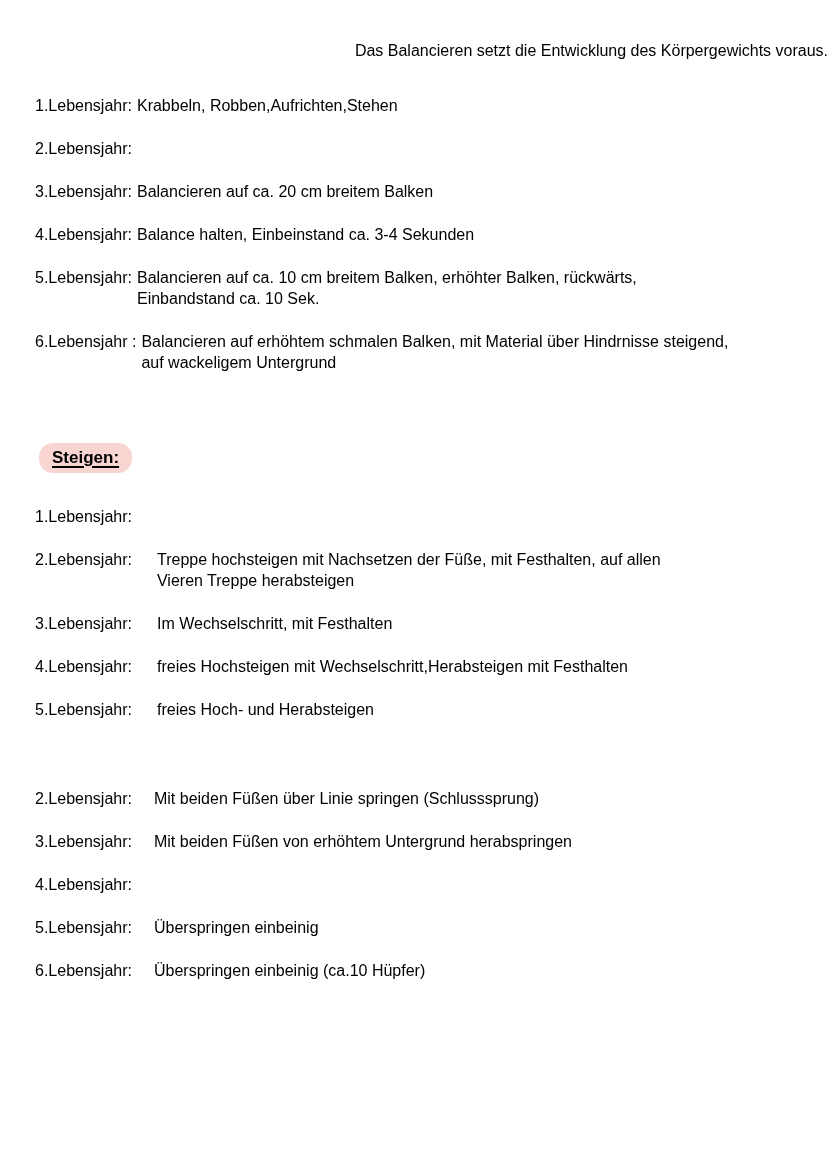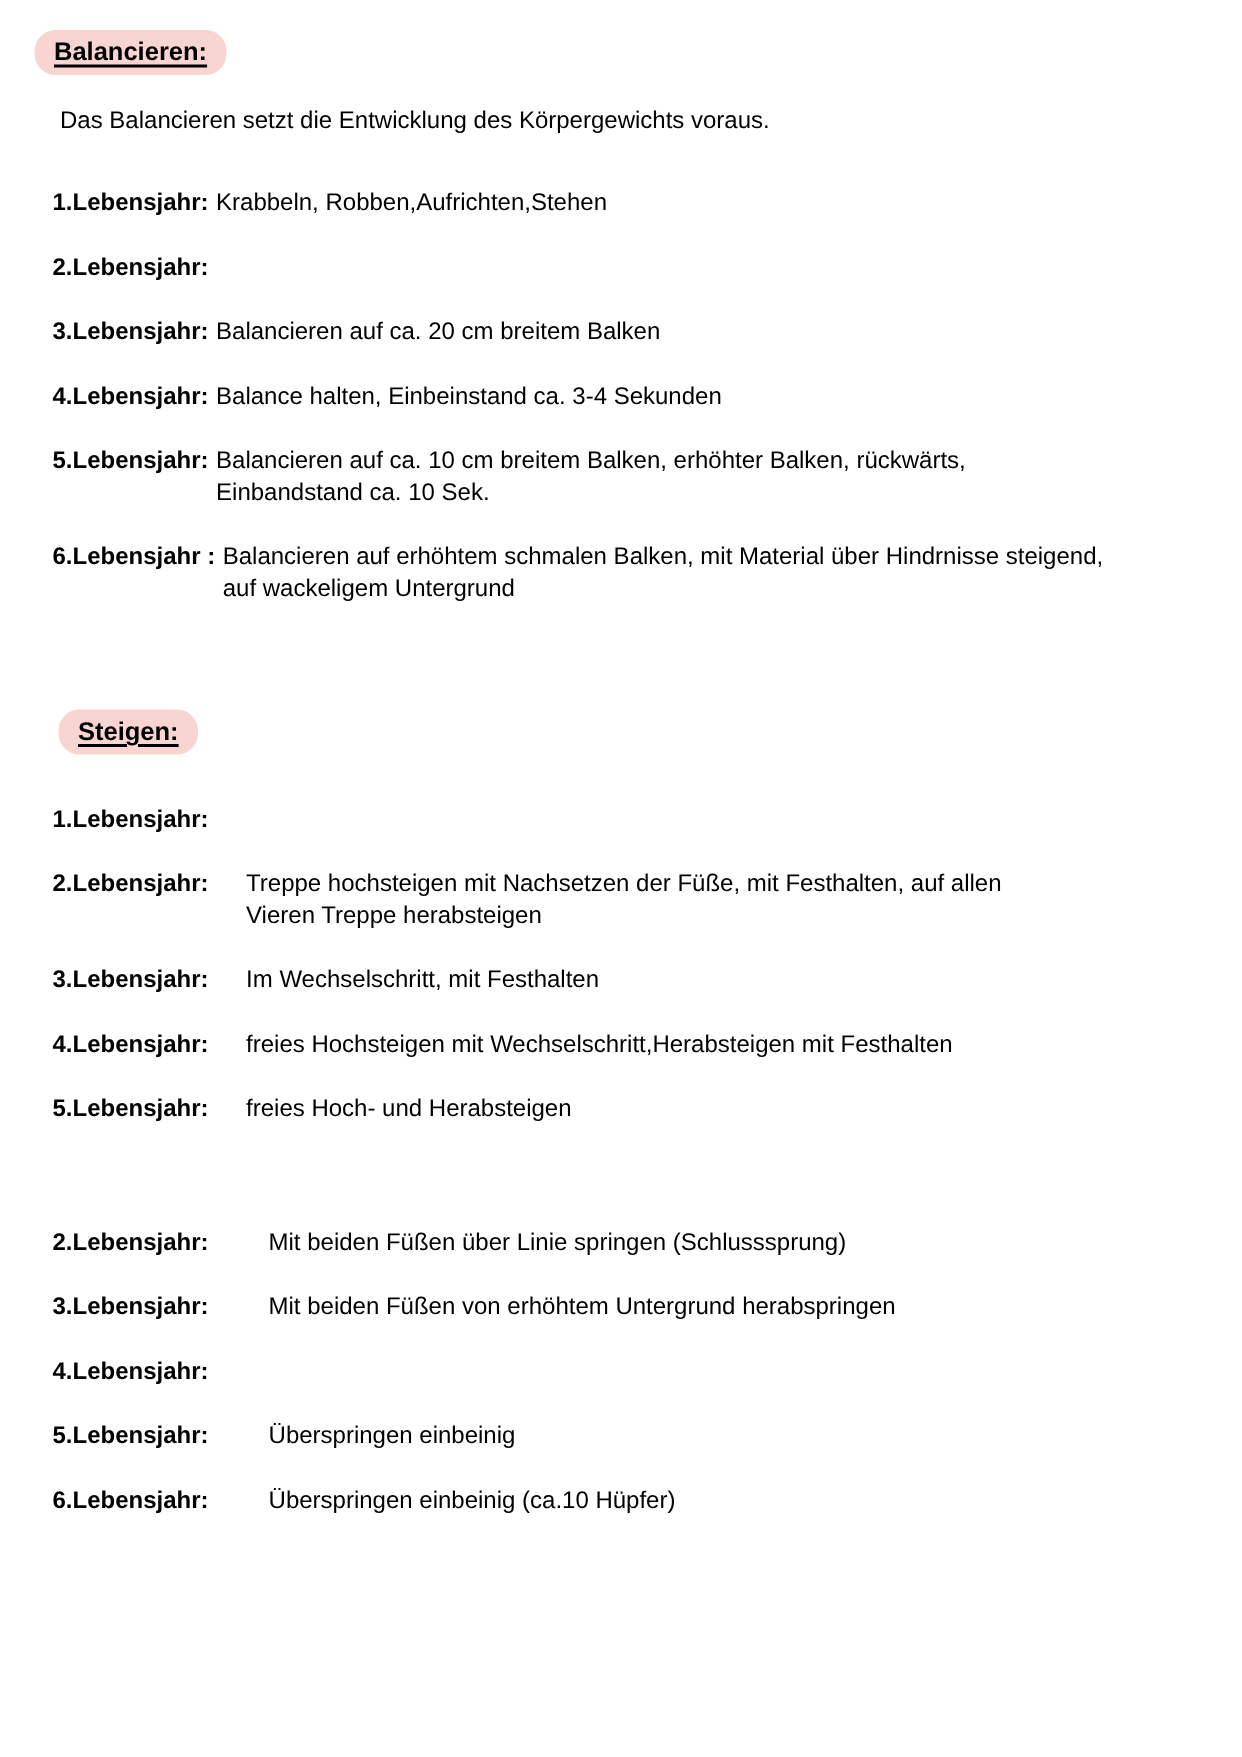--- a/index.html
+++ b/index.html
@@ -37,54 +37,52 @@
     text-decoration-thickness: 1.8px;
     text-underline-offset: 3px;
   }
   .section-0 .hl { margin-left: -12px; }
   .section-1 .hl, .section-2 .hl { margin-left: 4px; }
 
   .intro {
     margin: 20px 0 0 5px;
     font-size: 16px;
     line-height: 21px;
+    text-align: right;
   }
 
   .entries { margin-top: 33px; }
   .section-0 .entries { margin-top: 34px; }
 
   .entry {
     display: flex;
     align-items: flex-start;
     margin-bottom: 22px;
     font-size: 16px;
     line-height: 21px;
   }
   .label {
-    font-weight: bold;
+    font-weight: normal;
     white-space: nowrap;
     flex: 0 0 auto;
     text-align: right;
   }
   .desc {
     white-space: pre-wrap;
     margin-left: 5px;
   }
   .section-1 .desc { margin-left: 25px; }
-  .section-2 .desc { margin-left: 40px; }
+  .section-2 .desc { margin-left: 22px; }
 </style>
 </head>
 <body style="background: rgb(255, 255, 255); color: rgb(0, 0, 0);">
 
 <div class="page">
   <div id="sections-root">
   <section class="section section-0">
-    <h2 class="heading">
-      <span class="hl">Balancieren:</span>
-    </h2>
     <p class="intro">Das Balancieren setzt die Entwicklung des Körpergewichts voraus.</p>
     <div class="entries">
   <div class="entry">
     <span class="label">1.Lebensjahr:</span>
     <span class="desc">Krabbeln, Robben,Aufrichten,Stehen</span>
   </div>
 
   <div class="entry">
     <span class="label">2.Lebensjahr:</span>
   </div>

